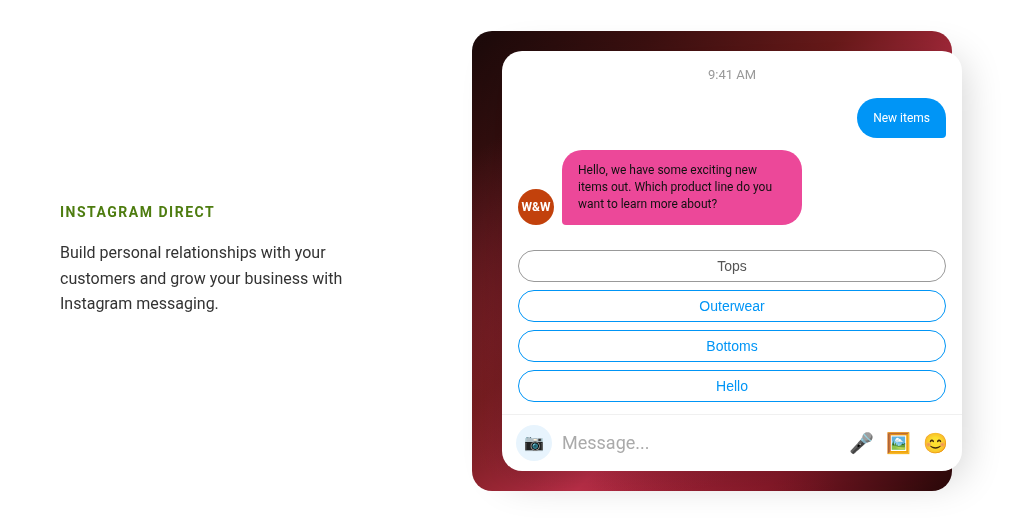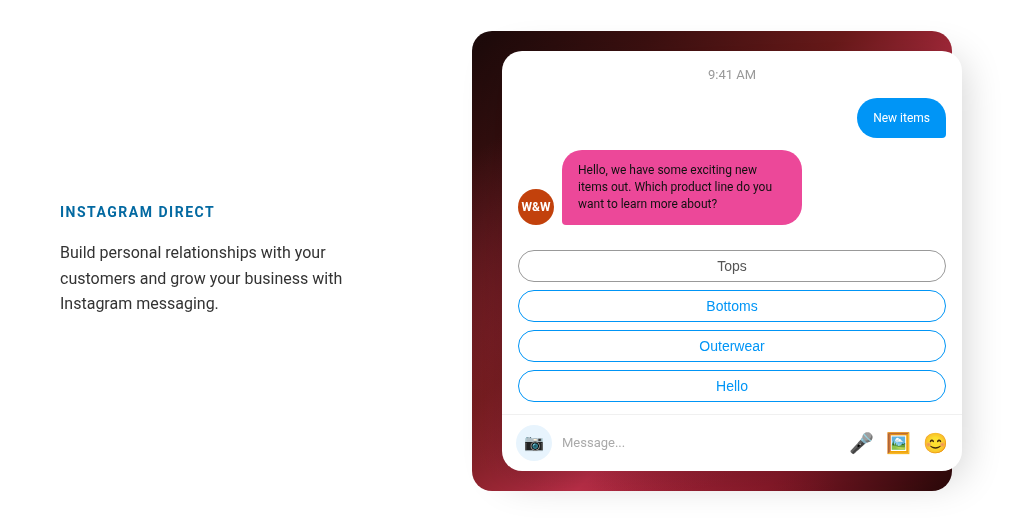--- a/index.html
+++ b/index.html
@@ -26,21 +26,21 @@
       flex: 0 0 320px;
       display: flex;
       flex-direction: column;
       gap: 20px;
     }
     .section-label {
       font-size: 14px;
       font-weight: 700;
       letter-spacing: 1.5px;
       text-transform: uppercase;
-      color: #0369a1;
+      color: #4d7c0f;
     }
     .description {
       font-size: 16px;
       line-height: 1.6;
       color: #333;
     }
     .right-panel {
       flex: 1;
       display: flex;
       justify-content: center;
@@ -181,21 +181,21 @@
       display: flex;
       align-items: center;
       justify-content: center;
       flex-shrink: 0;
     }
     .camera-icon-inner {
       font-size: 16px;
     }
     .input-placeholder {
       flex: 1;
-      font-size: 13px;
+      font-size: 18px;
       color: #aaa;
     }
     .input-icons {
       display: flex;
       gap: 12px;
       align-items: center;
     }
     .input-icon {
       font-size: 20px;
       color: #555;
@@ -230,22 +230,22 @@
 
           <div class="message-row incoming">
             <div class="avatar">W&amp;W</div>
             <div class="bubble incoming">Hello, we have some exciting new items out. Which product line do you want to learn more about?</div>
           </div>
 
         </div>
 
         <div class="quick-replies">
           <button class="quick-reply-btn gray">Tops</button>
+          <button class="quick-reply-btn">Outerwear</button>
           <button class="quick-reply-btn">Bottoms</button>
-          <button class="quick-reply-btn">Outerwear</button>
           <button class="quick-reply-btn">Hello</button>
         </div>
 
         <div class="chat-input-bar">
           <div class="camera-btn">
             <span class="camera-icon-inner">📷</span>
           </div>
           <div class="input-placeholder">Message...</div>
           <div class="input-icons">
             <span class="input-icon">🎤</span>

